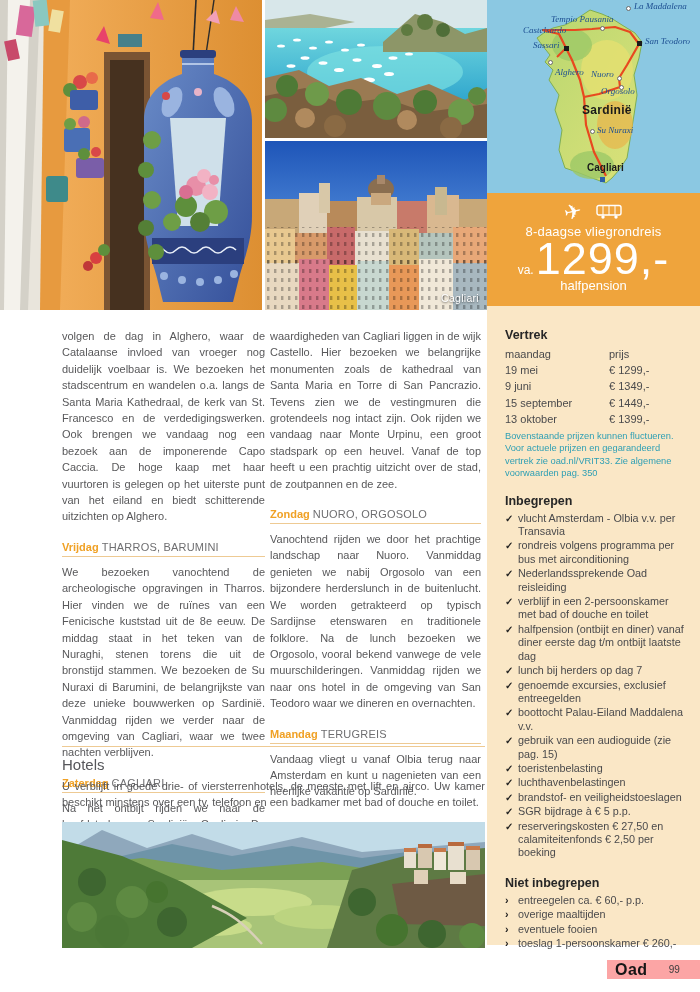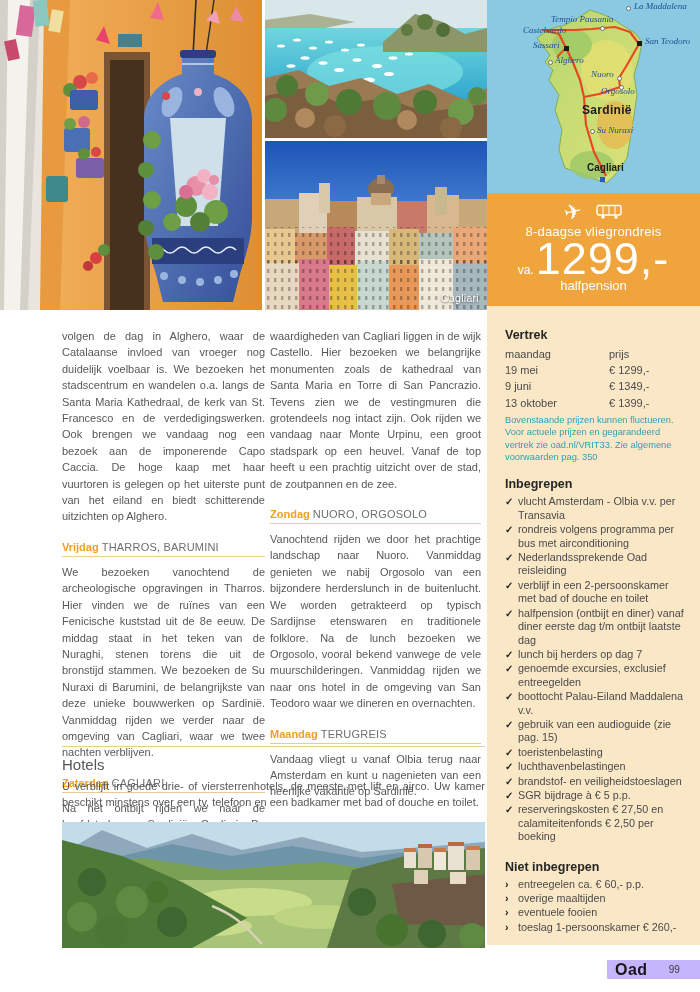--- a/index.html
+++ b/index.html
@@ -71,21 +71,21 @@
   .chev  { display:inline-block; width:8px; text-indent:0; margin-right:5px; color:#1f1f1f; font-weight:bold; }
   #niet-inbegrepen { margin-top:16px; }
   
   #hotels-rule { position:absolute; left:62px; top:746px; width:423px; border-top:1px solid #eeca93; }
   #hotels { position:absolute; left:62px; top:756px; width:423px; color:#58585a; }
   #hotels-title { font-size:15px; font-weight:normal; color:#55565a; margin-bottom:5px; }
   #hotels-text { font-size:11px; line-height:16.4px; text-align:justify; }
   
   #footer-bar {
     position:absolute; left:607px; top:960px; width:93px; height:19px;
-    background:#c4b5fd; display:flex; align-items:center;
+    background:#fca5a5; display:flex; align-items:center;
   }
   #oad-logo { font-weight:bold; font-size:16px; color:#161616; margin-left:8px; letter-spacing:.5px; }
   #page-number { margin-left:21px; font-size:10px; color:#3c3c3c; }
 </style>
 </head>
 <body>
 
 <div id="page">
 
   <div class="photo" id="photo-left">
@@ -303,21 +303,21 @@
     <span class="m-circle" style="left:130px; top:76px"></span>
     <span class="m-circle" style="left:132px; top:85px"></span>
     <span class="m-circle" style="left:103px; top:129px"></span>
     <span class="m-square blue" style="left:113px; top:177px"></span>
 
     <span class="map-label" style="left:147px; top:2px">La Maddalena</span>
     <span class="map-label" style="left:64px;  top:15px">Tempio Pausania</span>
     <span class="map-label" style="left:36px;  top:26px">Castelsardo</span>
     <span class="map-label" style="left:46px;  top:41px">Sassari</span>
     <span class="map-label" style="left:158px; top:37px">San Teodoro</span>
-    <span class="map-label" style="left:68px;  top:56px">Alghero</span>
+    <span class="map-label" style="left:68px;  top:68px">Alghero</span>
     <span class="map-label" style="left:104px; top:70px">Nuoro</span>
     <span class="map-label" style="left:114px; top:87px">Orgosolo</span>
     <span class="map-label bold-black" id="lbl-region" style="left:95px; top:106px">Sardinië</span>
 
     <span class="map-label" style="left:110px; top:126px">Su Nuraxi</span>
     <span class="map-label bold-black" id="lbl-cagliari" style="left:100px; top:163px">Cagliari</span>
   </div>
 
   <div id="price-box">
     <div id="price-icons">
@@ -373,20 +373,24 @@
       <span class="v-date">maandag</span>
       <span>prijs</span>
     </div>
     <div class="v-row">
       <span class="v-date">19 mei</span>
       <span>€ 1299,-</span>
     </div>
     <div class="v-row">
       <span class="v-date">9 juni</span>
       <span>€ 1349,-</span>
+    </div>
+    <div class="v-row">
+      <span class="v-date">15 september</span>
+      <span>€ 1449,-</span>
     </div>
     <div class="v-row">
       <span class="v-date">13 oktober</span>
       <span>€ 1399,-</span>
     </div>
     <div class="v-note">Bovenstaande prijzen kunnen fluctueren. Voor actuele prijzen en gegarandeerd vertrek zie oad.nl/VRIT33. Zie algemene voorwaarden pag. 350</div>
 
     <div id="inbegrepen">
       <div class="sb-title">Inbegrepen</div>
       <div class="inc-item"><span class="check">✓</span><span>vlucht Amsterdam - Olbia v.v. per Transavia</span></div>

